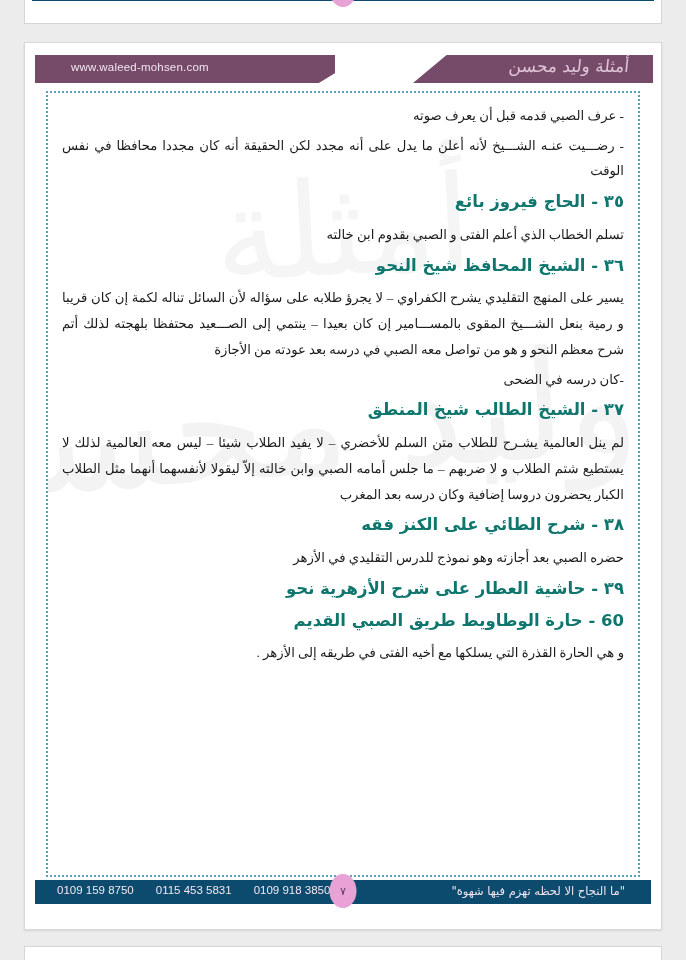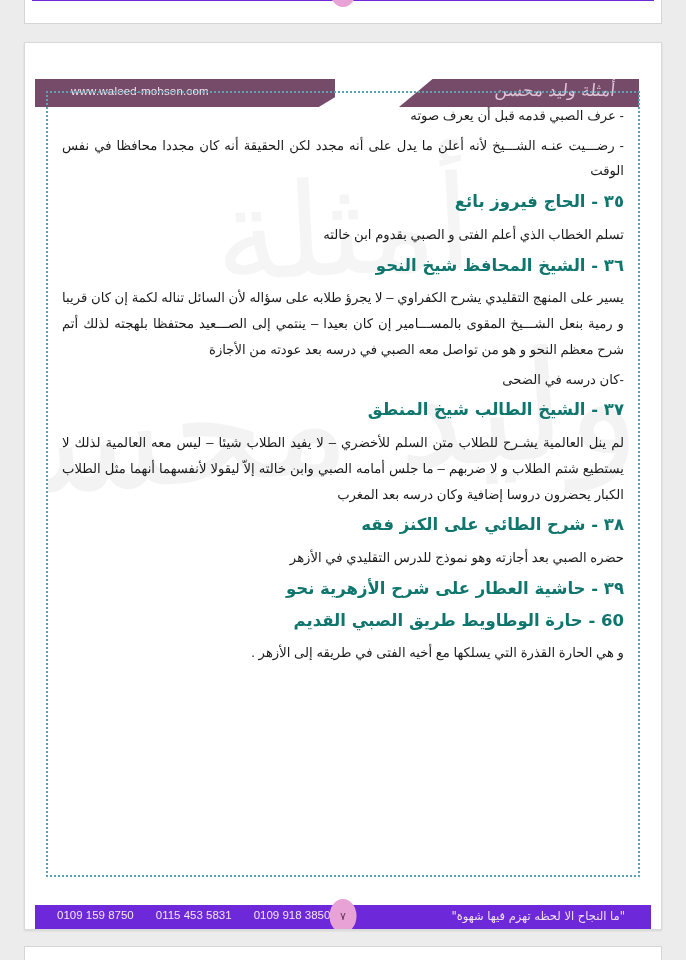--- a/index.html
+++ b/index.html
@@ -66,24 +66,23 @@
     height: 40px;
     background: #ffffff;
     border: 1px solid #d5d5d5;
     box-sizing: border-box;
   }
 
   
   .header-band {
     position: absolute;
     left: 10px;
-    right: 22px;
+    right: 8px;
     top: 12px;
     height: 28px;
-    margin-top: 24px;
   }
   .header-left-bar {
     position: absolute;
     left: 0;
     top: 0;
     width: 330px;
     height: 28px;
     background: #764a69;
     -webkit-clip-path: polygon(0 0, 100% 0, 86% 100%, 0 100%);
     clip-path: polygon(0 0, 100% 0, 86% 100%, 0 100%);
@@ -181,21 +180,21 @@
     z-index: 1;
   }
 
   p.body-line {
     margin: 0 0 4px 0;
     font-size: 13.2px;
     line-height: 1.95;
     color: #1b1b1b;
     text-align: justify;
     text-align-last: right;
-    font-family: Liberation Sans, sans-serif;
+    font-family: Liberation Serif, serif;
     direction: rtl;
   }
   p.body-line.single {
     text-align: right;
     text-align-last: right;
   }
   h2.section-heading {
     margin: 6px 0 7px 0;
     font-size: 16.5px;
     font-weight: bold;
@@ -204,23 +203,23 @@
     line-height: 1.5;
     font-family: "DejaVu Sans", sans-serif;
     direction: rtl;
   }
 
   
   .footer-bar {
     position: absolute;
     left: 10px;
     right: 10px;
-    bottom: 0;
+    bottom: 25px;
     height: 24px;
-    background: #6d28d9;
+    background: #0c4a6e;
   }
   .footer-phones {
     position: absolute;
     left: 22px;
     top: 4px;
     display: flex;
     gap: 22px;
     direction: ltr;
   }
   .footer-phones span {

